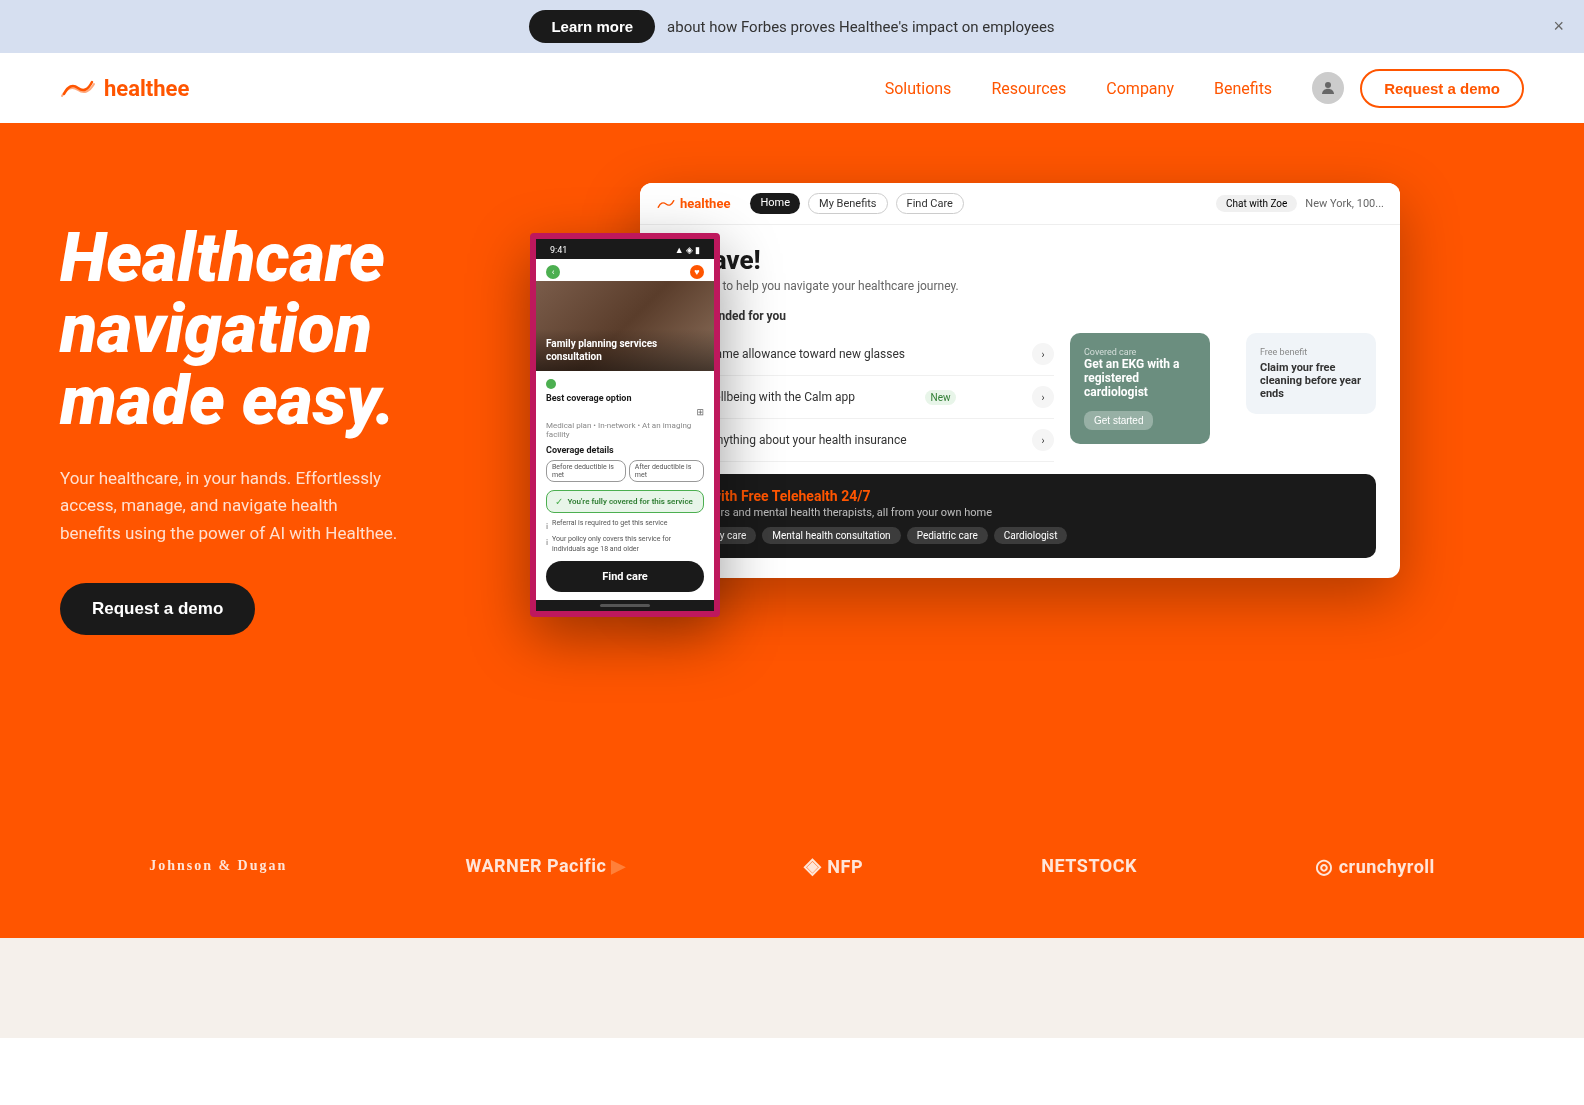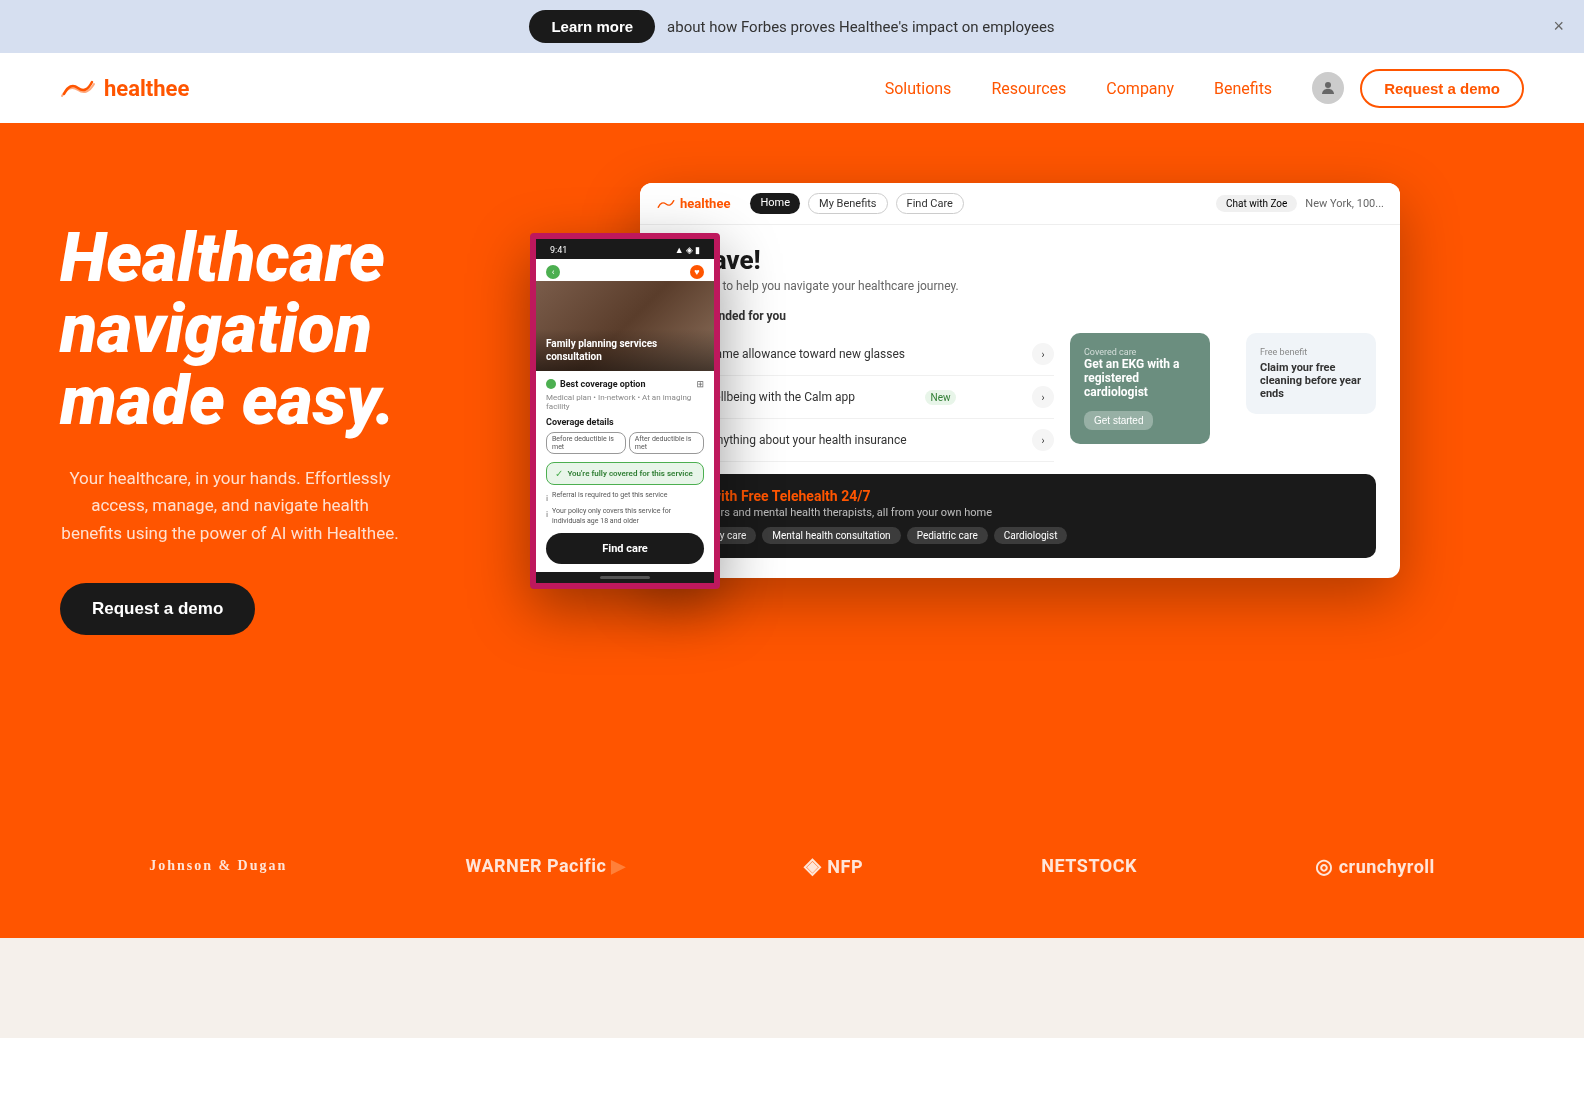--- a/index.html
+++ b/index.html
@@ -126,21 +126,20 @@
       line-height: 1.05;
       margin-bottom: 28px;
       font-style: italic;
     }
     .hero-subtitle {
       font-size: 17px;
       color: #ffe0d0;
       line-height: 1.6;
       margin-bottom: 36px;
       max-width: 340px;
-      text-align: center;
     }
     .hero-cta-btn {
       background: #1a1a1a;
       color: #fff;
       border: none;
       border-radius: 30px;
       padding: 16px 32px;
       font-size: 17px;
       font-weight: 700;
       cursor: pointer;
@@ -299,20 +298,21 @@
       padding: 8px 10px;
       background: linear-gradient(transparent, rgba(0,0,0,0.5));
     }
     .mobile-hero-title { color: #fff; font-size: 10px; font-weight: 700; line-height: 1.3; }
     .mobile-card-body { padding: 8px 10px; }
     .mobile-coverage-badge {
       display: flex;
       align-items: flex-start;
       gap: 4px;
       margin-bottom: 4px;
+      flex-direction: column;
     }
     .mobile-badge-dot { width: 10px; height: 10px; background: #4caf50; border-radius: 50%; }
     .mobile-badge-text { font-size: 9px; font-weight: 700; color: #1a1a1a; }
     .mobile-badge-icon { margin-left: auto; font-size: 9px; color: #666; }
     .mobile-plan-text { font-size: 8px; color: #888; margin-bottom: 6px; }
     .mobile-coverage-title { font-size: 9px; font-weight: 700; color: #1a1a1a; margin-bottom: 5px; }
     .mobile-pills { display: flex; gap: 3px; margin-bottom: 8px; }
     .mobile-pill {
       border: 1px solid #999;
       border-radius: 8px;

